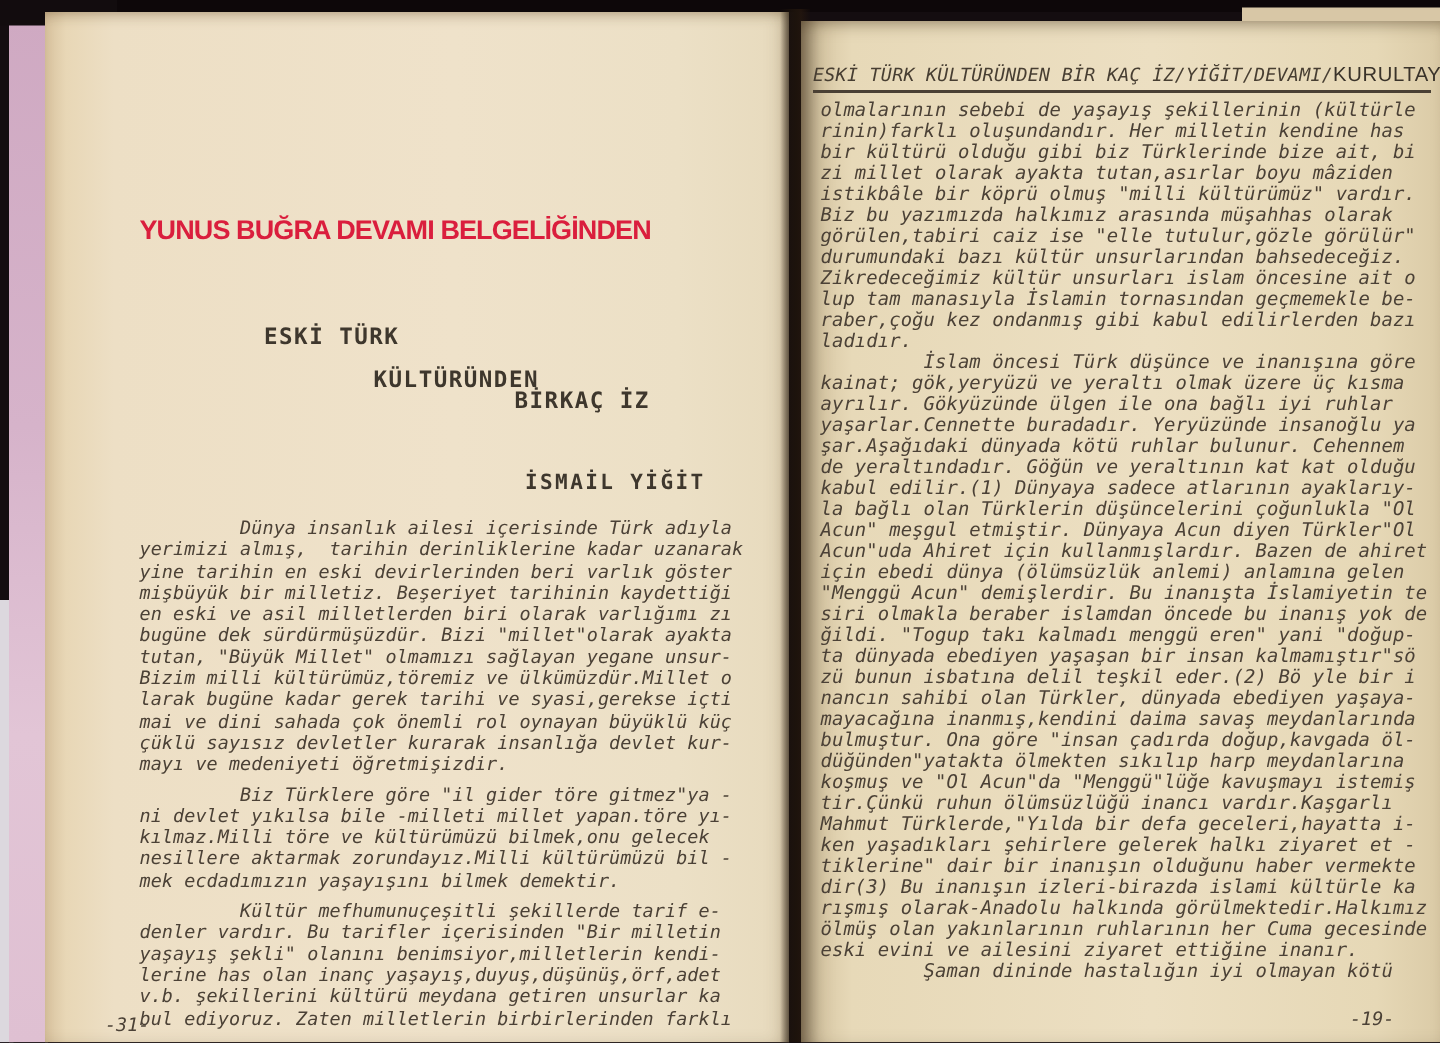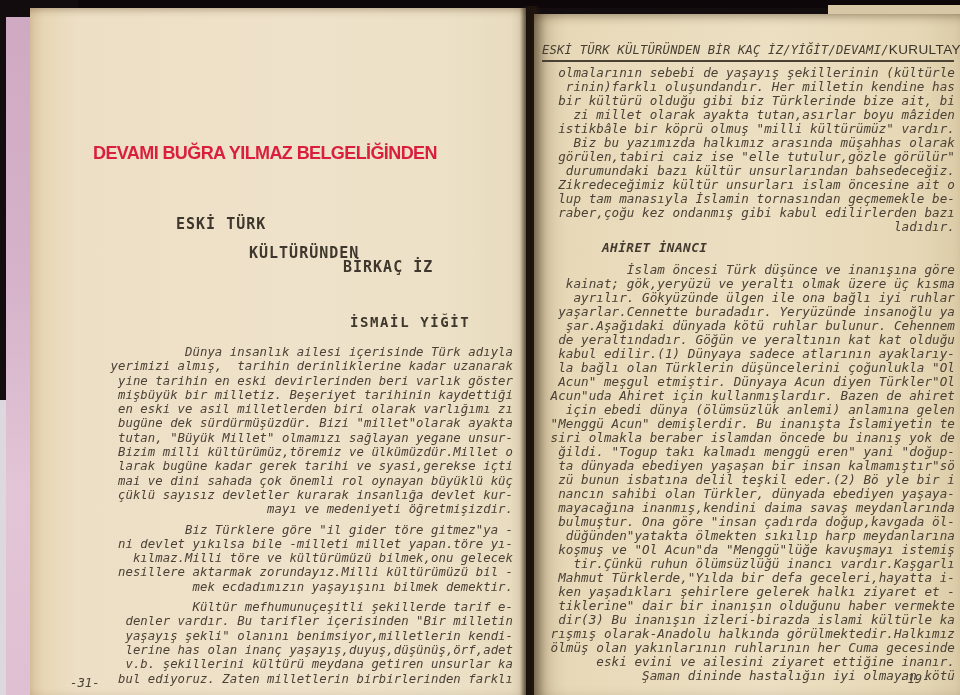--- a/index.html
+++ b/index.html
@@ -17,21 +17,21 @@
   .page{position:absolute;box-sizing:border-box;}
   .page-left{left:30px;top:8px;width:496px;height:687px;
     background:linear-gradient(90deg,#d8c29e 0px,#e8d7b6 14px,#eddfc5 46px,#efe2ca 55%,#ece0c6 85%,#e7dabd 100%);
     box-shadow:inset 0 6px 10px -6px rgba(120,95,60,.55), inset -8px 0 14px -8px rgba(90,70,40,.65);}
   .page-right{left:534px;top:14px;width:426px;height:681px;
     background:linear-gradient(90deg,#baa987 0px,#d9c9a6 12px,#e7d9b8 34px,#ecdfc2 55%,#e6d8b6 90%,#dbcba7 100%);
     box-shadow:inset 0 8px 12px -8px rgba(80,60,35,.6), inset 14px 0 18px -12px rgba(50,35,20,.75);}
   .gutter{position:absolute;left:520px;top:6px;width:20px;height:689px;
     background:linear-gradient(90deg,rgba(25,15,10,0) 0%,rgba(30,20,12,.75) 40%,#1d130c 55%,rgba(35,22,14,.85) 70%,rgba(25,15,10,.15) 100%);}
   .tw-body{white-space:pre;font-style:italic;font-size:12.3px;line-height:14.3px;
-           letter-spacing:.05px;color:#4b4136;text-align:right;}
+           letter-spacing:.05px;color:#4b4136;}
 
   
   .stamp{position:absolute;left:63px;top:135px;white-space:nowrap;
          font-family:"Liberation Sans","DejaVu Sans",sans-serif;
          font-size:18px;font-weight:bold;letter-spacing:-.6px;color:#da1e3d;}
   .tw-title{position:absolute;white-space:nowrap;font-size:15px;letter-spacing:1px;
             color:#3e372d;font-weight:bold;margin-left:36px;}
   .t1{left:110px;top:207px;}
   .t2{left:183px;top:236px;}
   .t3{left:277px;top:250px;}
@@ -60,21 +60,21 @@
 
 <div class="scene">
 
   <div class="white-sliver"></div>
   <div class="cover-strip"></div>
   <div class="top-strip"></div>
   <div class="top-left-block"></div>
   <div class="behind-page-edge"></div>
 
   <div class="page page-left">
-    <div class="stamp">DEVAMI BUĞRA YILMAZ BELGELİĞİNDEN</div>
+    <div class="stamp">YUNUS BUĞRA DEVAMI BELGELİĞİNDEN</div>
     <div class="tw-title t1">ESKİ  TÜRK</div>
     <div class="tw-title t2">KÜLTÜRÜNDEN</div>
     <div class="tw-title t3">BİRKAÇ İZ</div>
     <div class="author">İSMAİL YİĞİT</div>
     <div class="left-body">
       <div class="tw-body para">         Dünya insanlık ailesi içerisinde Türk adıyla
 yerimizi almış,  tarihin derinliklerine kadar uzanarak
 yine tarihin en eski devirlerinden beri varlık göster
 mişbüyük bir milletiz. Beşeriyet tarihinin kaydettiği
 en eski ve asil milletlerden biri olarak varlığımı zı
@@ -112,21 +112,20 @@
 bir kültürü olduğu gibi biz Türklerinde bize ait, bi
 zi millet olarak ayakta tutan,asırlar boyu mâziden
 istikbâle bir köprü olmuş "milli kültürümüz" vardır.
 Biz bu yazımızda halkımız arasında müşahhas olarak
 görülen,tabiri caiz ise "elle tutulur,gözle görülür"
 durumundaki bazı kültür unsurlarından bahsedeceğiz.
 Zikredeceğimiz kültür unsurları islam öncesine ait o
 lup tam manasıyla İslamin tornasından geçmemekle be-
 raber,çoğu kez ondanmış gibi kabul edilirlerden bazı
 ladıdır.</div>
-      <div class="sec-heading">AHİRET İNANCI</div>
       <div class="tw-body">         İslam öncesi Türk düşünce ve inanışına göre
 kainat; gök,yeryüzü ve yeraltı olmak üzere üç kısma
 ayrılır. Gökyüzünde ülgen ile ona bağlı iyi ruhlar
 yaşarlar.Cennette buradadır. Yeryüzünde insanoğlu ya
 şar.Aşağıdaki dünyada kötü ruhlar bulunur. Cehennem
 de yeraltındadır. Göğün ve yeraltının kat kat olduğu
 kabul edilir.(1) Dünyaya sadece atlarının ayaklarıy-
 la bağlı olan Türklerin düşüncelerini çoğunlukla "Ol
 Acun" meşgul etmiştir. Dünyaya Acun diyen Türkler"Ol
 Acun"uda Ahiret için kullanmışlardır. Bazen de ahiret

